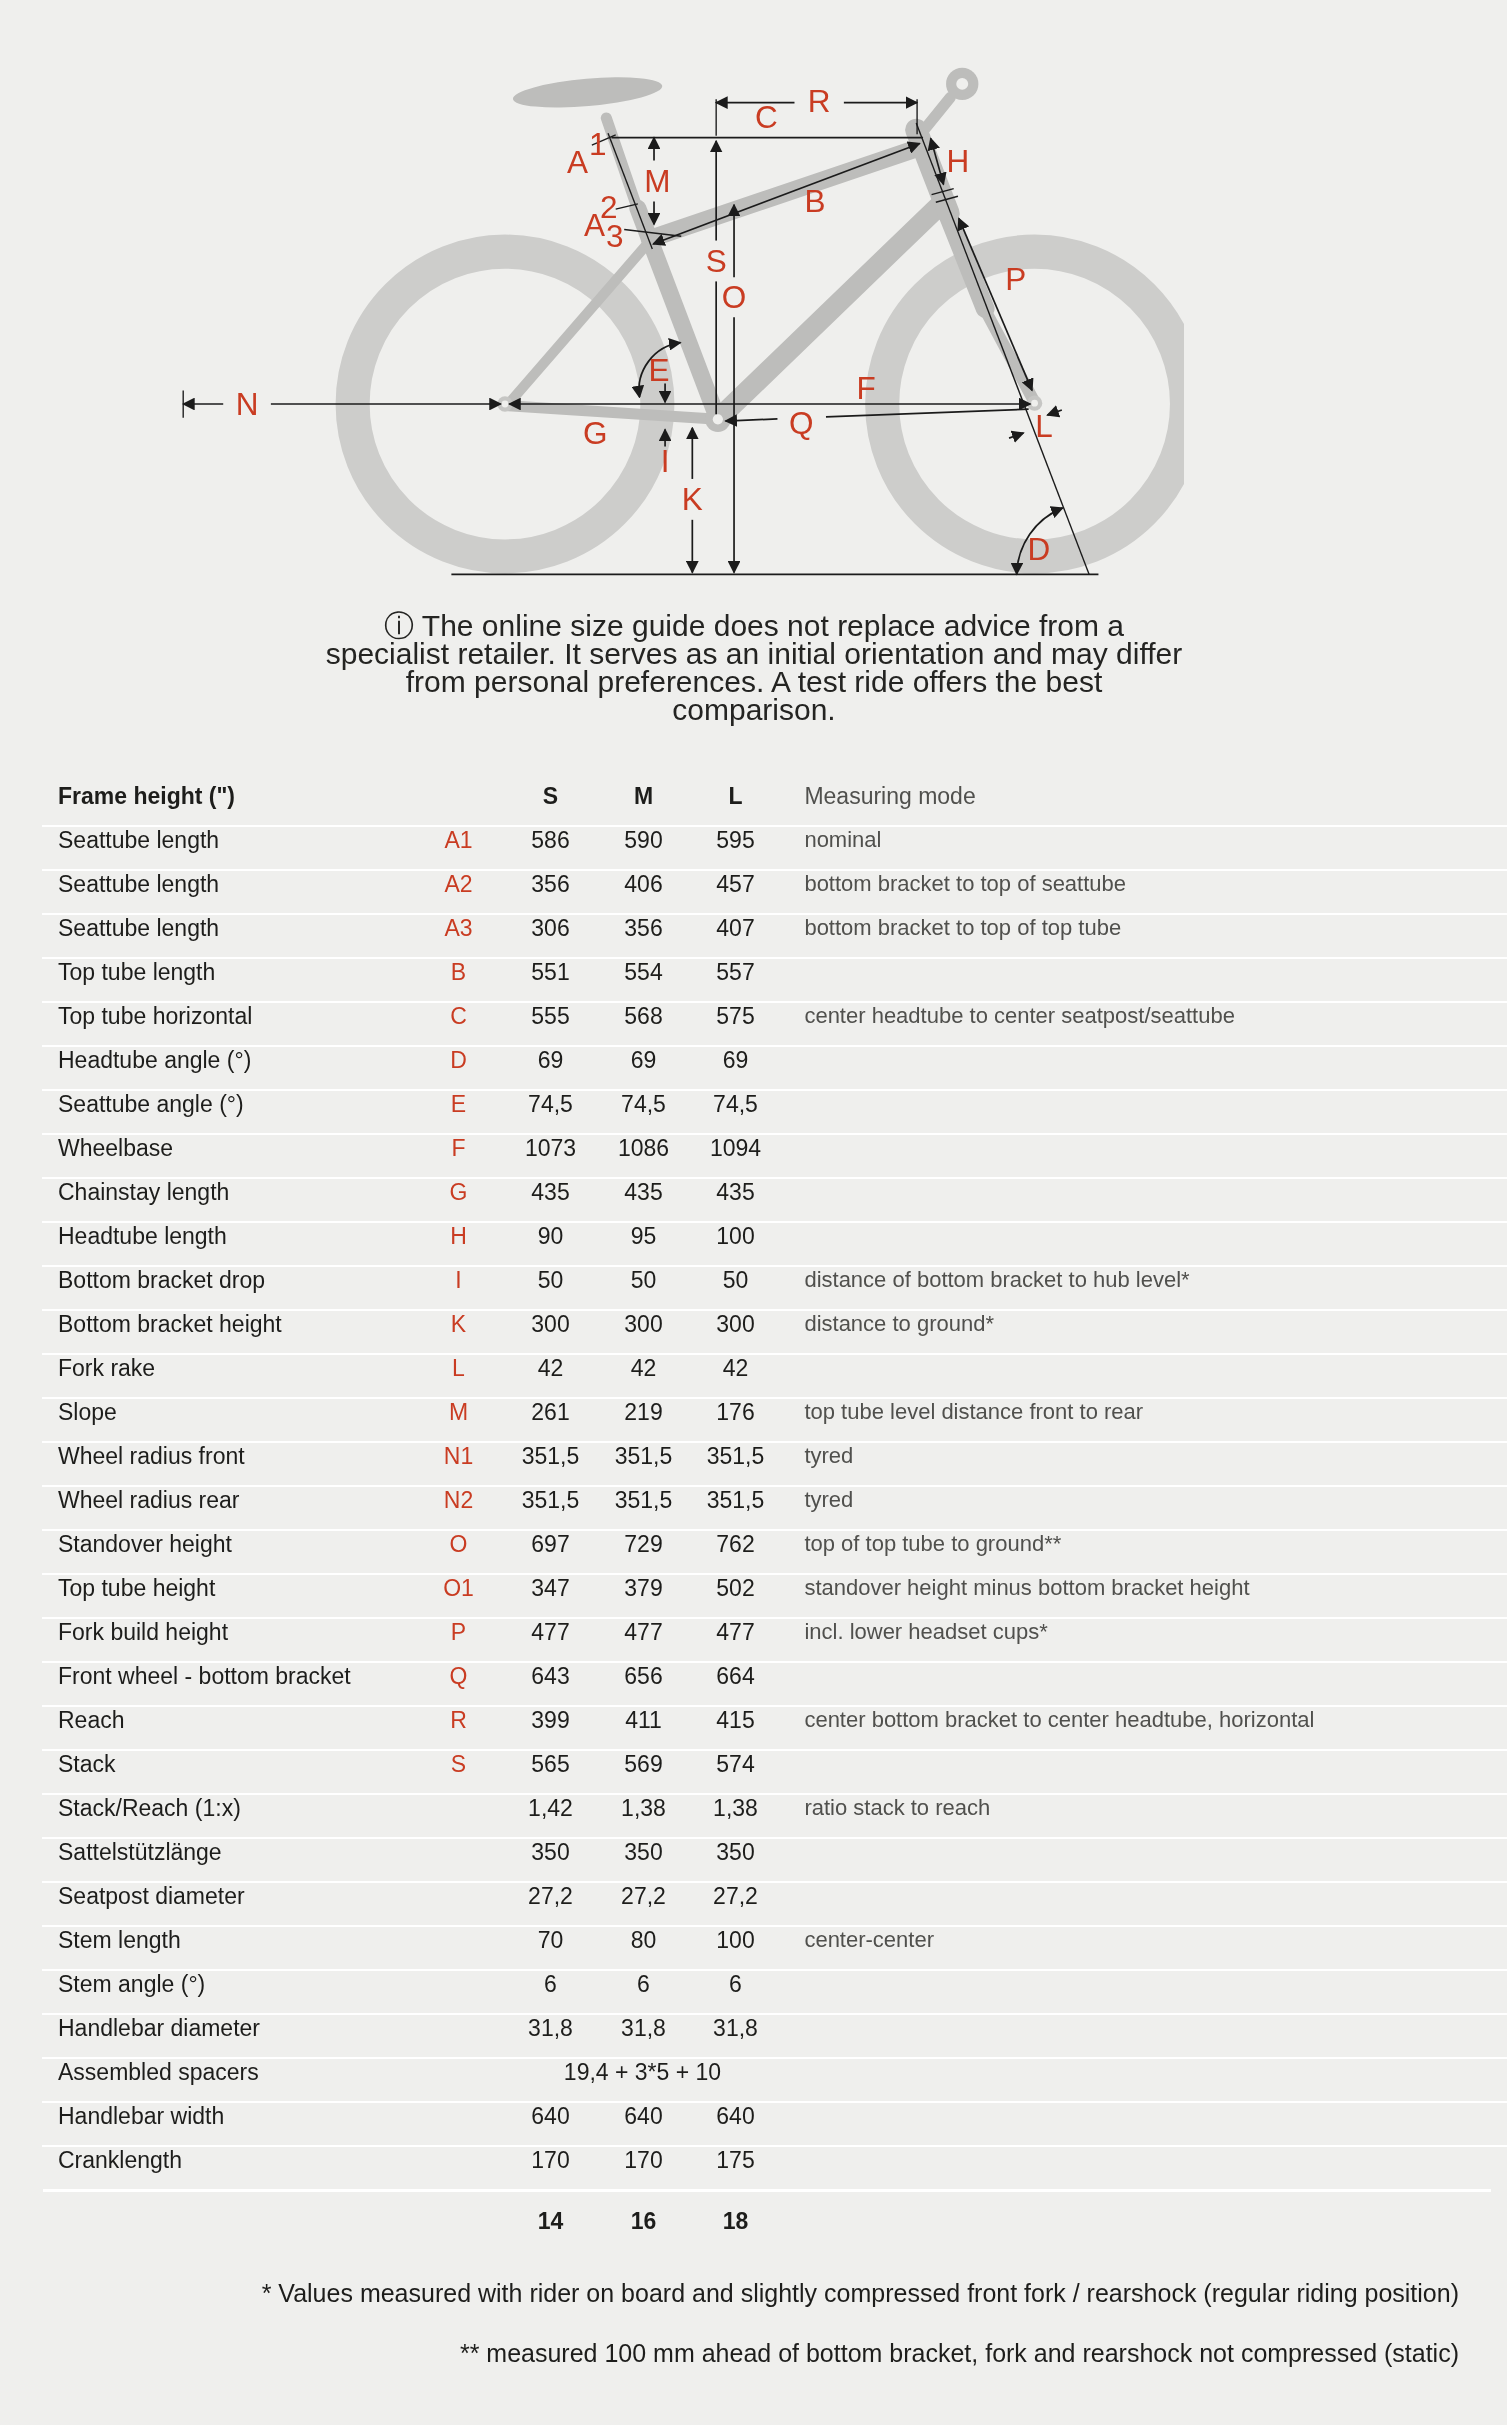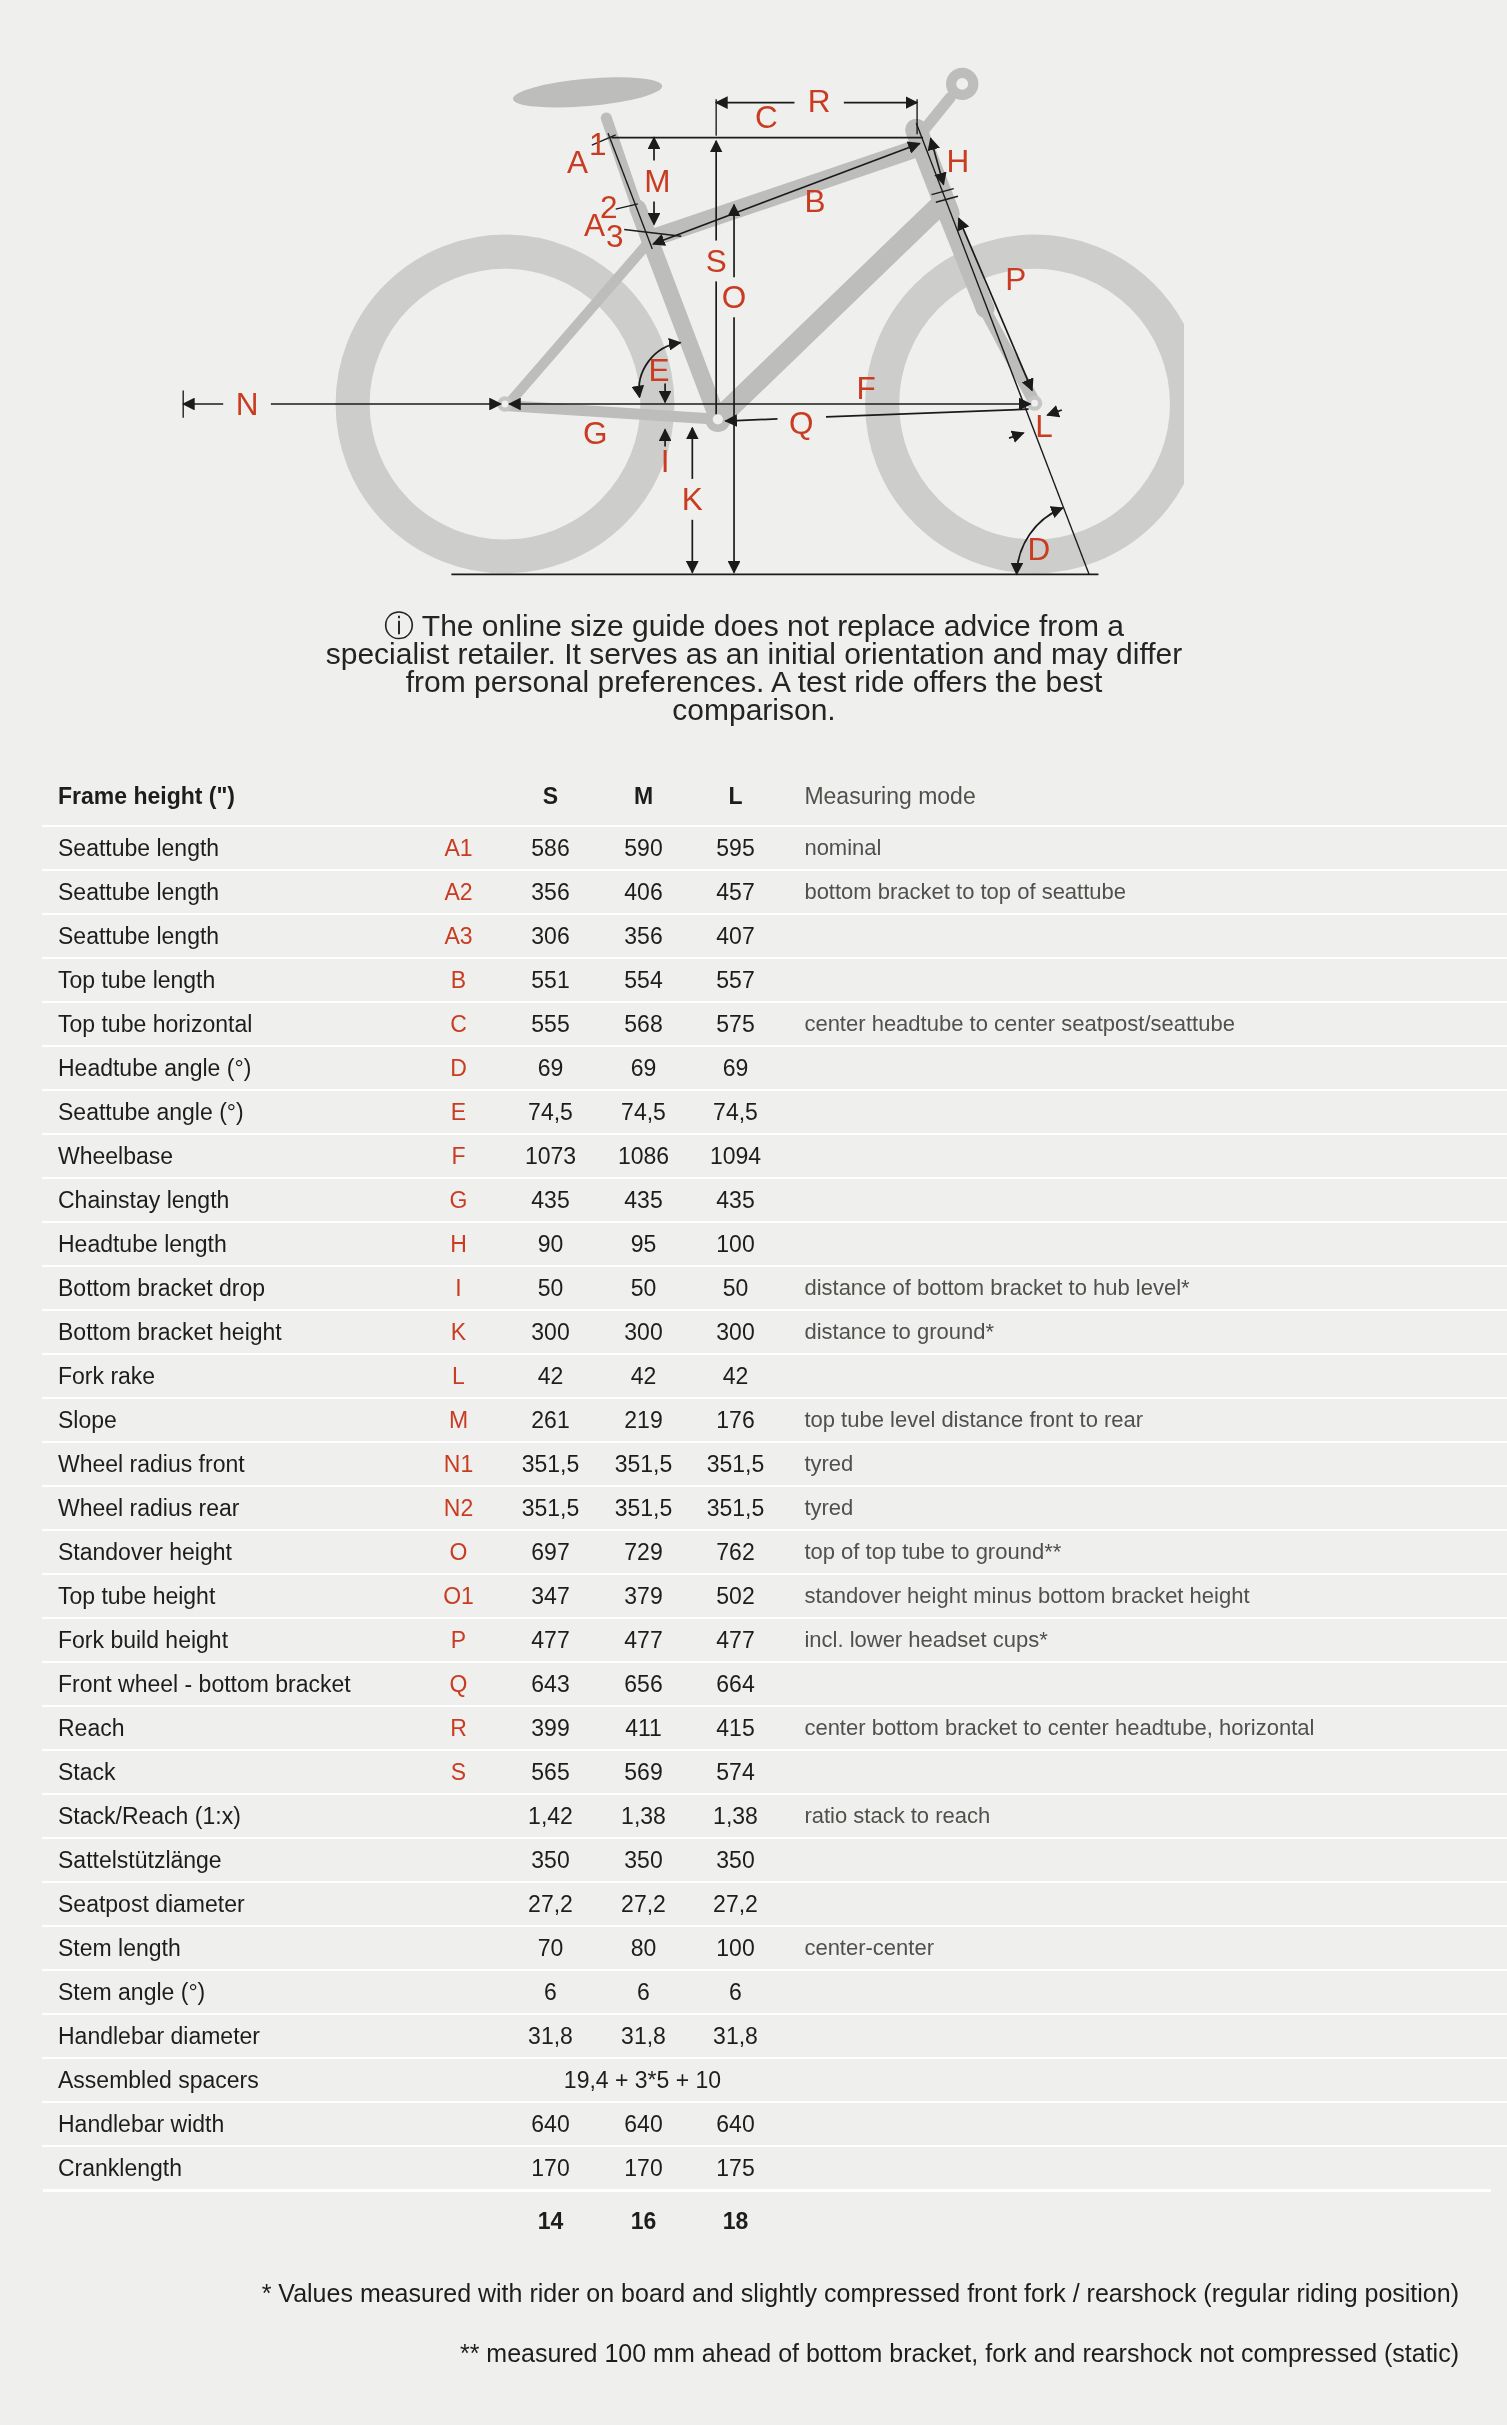--- a/index.html
+++ b/index.html
@@ -18,21 +18,21 @@
   .wheel{stroke:#cdcdcb;fill:none;}
   #dlabels text{fill:#c93c22;font-size:37px;font-family:"Liberation Sans",sans-serif;}
   
   .note{
     position:absolute;left:324px;top:612px;width:860px;
     font-size:30px;line-height:28px;text-align:center;color:#242422;
   }
   
   .spec-table{position:absolute;left:0;top:767px;width:1507px;font-size:23px;}
   .thead{display:flex;align-items:center;height:58px;font-weight:bold;}
-  .trow{display:flex;align-items:center;height:44px;box-sizing:border-box;border-top:2.6px solid #ffffff;}
+  .trow{display:flex;align-items:flex-start;height:44px;box-sizing:border-box;border-top:2.6px solid #ffffff;}
   .endline{height:2.6px;background:#ffffff;margin-left:43px;width:1448px;}
   .trow{margin-left:0;}
   .trow,.thead,.sizesrow{width:1507px;}
   .trow{border-image:linear-gradient(to right,transparent 43px,#fff 43px) 1;}
   .c-label{width:358px;padding-left:58px;white-space:nowrap;}
   .c-code{width:85px;text-align:center;color:#c93c22;}
   .c-s{width:99px;text-align:center;}
   .c-m{width:87px;text-align:center;}
   .c-l{width:97px;text-align:center;}
   .c-span{width:283px;text-align:center;}
@@ -194,20 +194,21 @@
         <div class="c-m">406</div>
         <div class="c-l">457</div>
         <div class="c-mode">bottom bracket to top of seattube</div>
       </div>
       <div class="trow">
         <div class="c-label">Seattube length</div>
         <div class="c-code">A3</div>
         <div class="c-s">306</div>
         <div class="c-m">356</div>
         <div class="c-l">407</div>
+        <div class="c-mode">bottom bracket to top of top tube</div>
       </div>
       <div class="trow">
         <div class="c-label">Top tube length</div>
         <div class="c-code">B</div>
         <div class="c-s">551</div>
         <div class="c-m">554</div>
         <div class="c-l">557</div>
         <div class="c-mode"></div>
       </div>
       <div class="trow">

